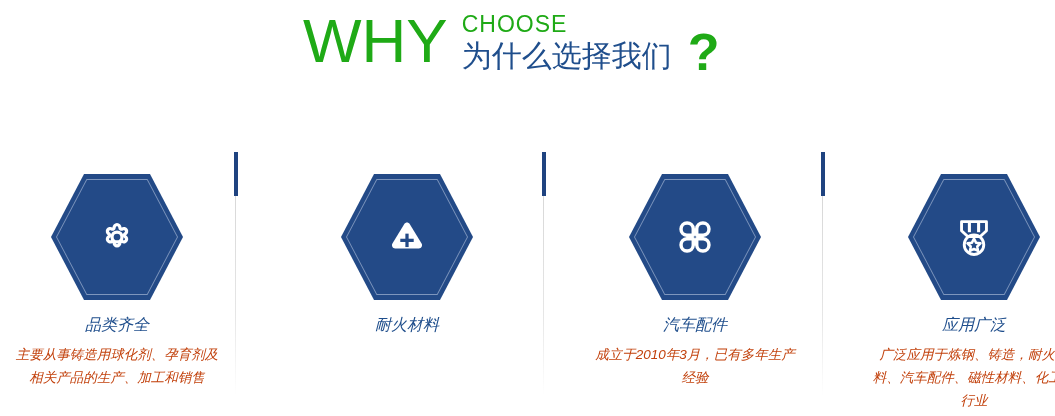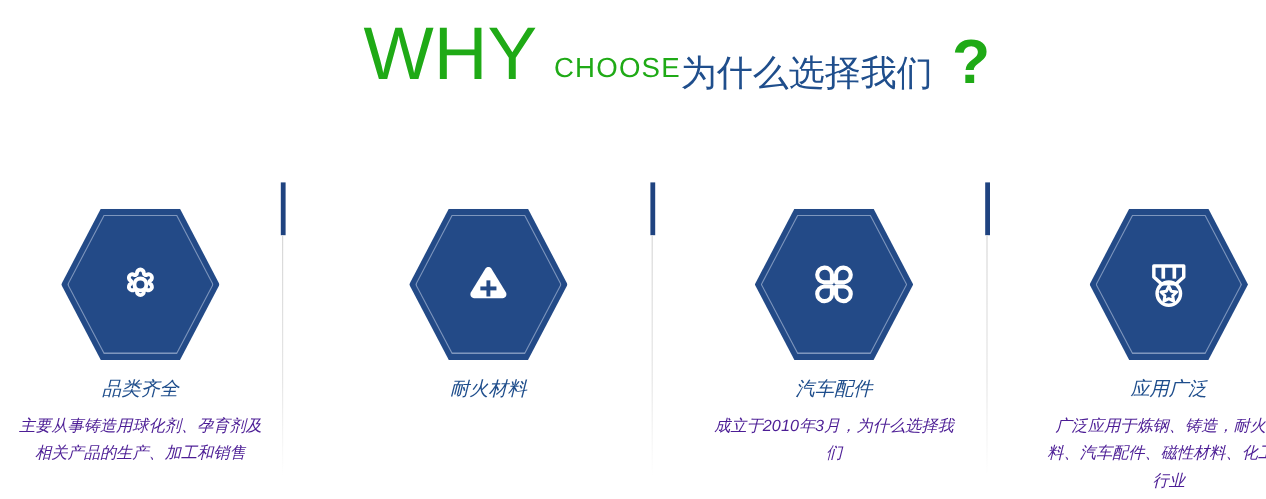--- a/index.html
+++ b/index.html
@@ -21,33 +21,33 @@
     left: 0;
     top: 0;
     width: 1055px;
     height: 96px;
   }
   .heading-inner {
     position: absolute;
     left: 303px;
     top: 0;
     display: flex;
-    align-items: flex-end;
+    align-items: center;
   }
   .why {
     font-size: 62px;
     line-height: 68px;
     font-weight: 400;
     color: #1faa16;
     letter-spacing: 0px;
     margin-top: 2px;
   }
   .stack {
     display: flex;
-    flex-direction: row;
+    flex-direction: column;
     margin-left: 14px;
     margin-top: 4px;
   }
   .choose {
     font-size: 23px;
     line-height: 26px;
     color: #1faa16;
     letter-spacing: 1px;
   }
   .cn-title {
@@ -141,21 +141,21 @@
   }
   .item-title {
     font-size: 16px;
     line-height: 22px;
     color: #1f4e8c;
     margin-bottom: 7px;
   }
   .item-desc {
     font-size: 13.5px;
     line-height: 23px;
-    color: #4c1d95;
+    color: #c2410c;
     padding: 0 12px;
   }
 
   
   .divider {
     position: absolute;
     top: 152px;
     width: 4px;
     height: 262px;
   }
@@ -240,21 +240,21 @@
         <svg viewBox="0 0 48 48" fill="none" stroke="#ffffff" stroke-width="3.6" stroke-linejoin="round">
           <path d="M22.2 22.2H15.4A6.4 6.4 0 1 1 22.2 15.4z"></path>
           <path d="M25.8 22.2h6.8A6.4 6.4 0 1 0 25.8 15.4z"></path>
           <path d="M22.2 25.8H15.4A6.4 6.4 0 1 0 22.2 32.6z"></path>
           <path d="M25.8 25.8h6.8A6.4 6.4 0 1 1 25.8 32.6z"></path>
         </svg>
       </div>
     </div>
     <div class="txt">
       <div class="item-title">汽车配件</div>
-      <div class="item-desc">成立于2010年3月，为什么选择我们</div>
+      <div class="item-desc">成立于2010年3月，已有多年生产经验</div>
     </div>
   </div>
 
   <div class="col col-3">
     <div class="hex-wrap">
       <div class="hex"></div>
       <div class="hex-ring"></div>
       <div class="hex-ring-in"></div>
       <div class="hex-icon">
         <svg viewBox="0 0 48 48">

